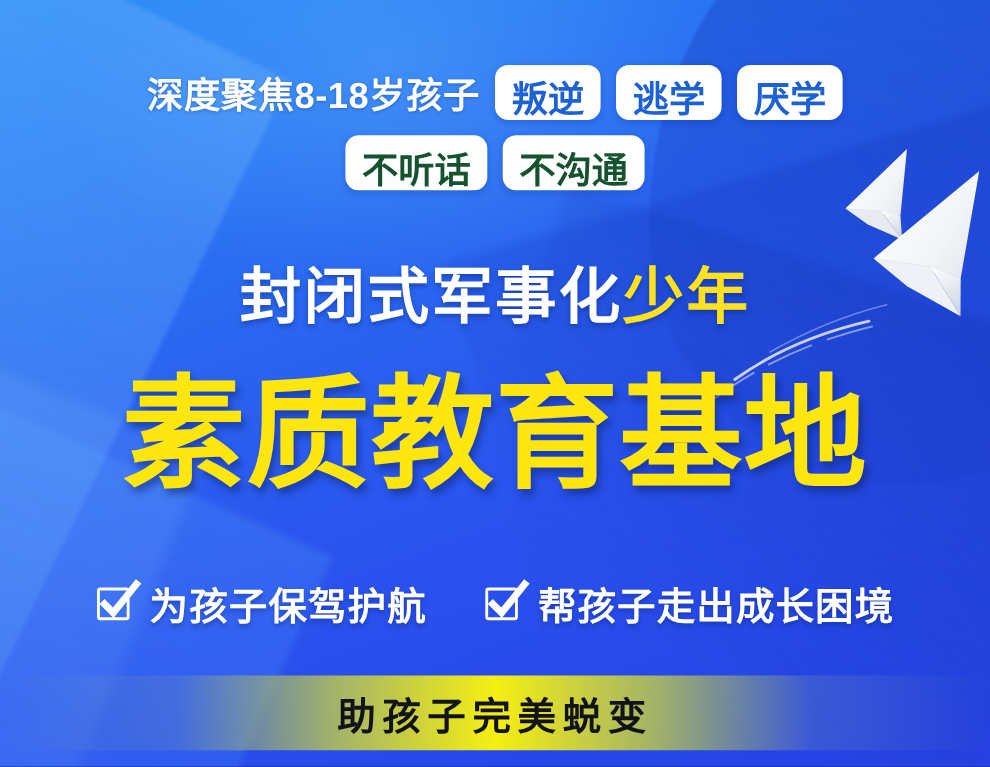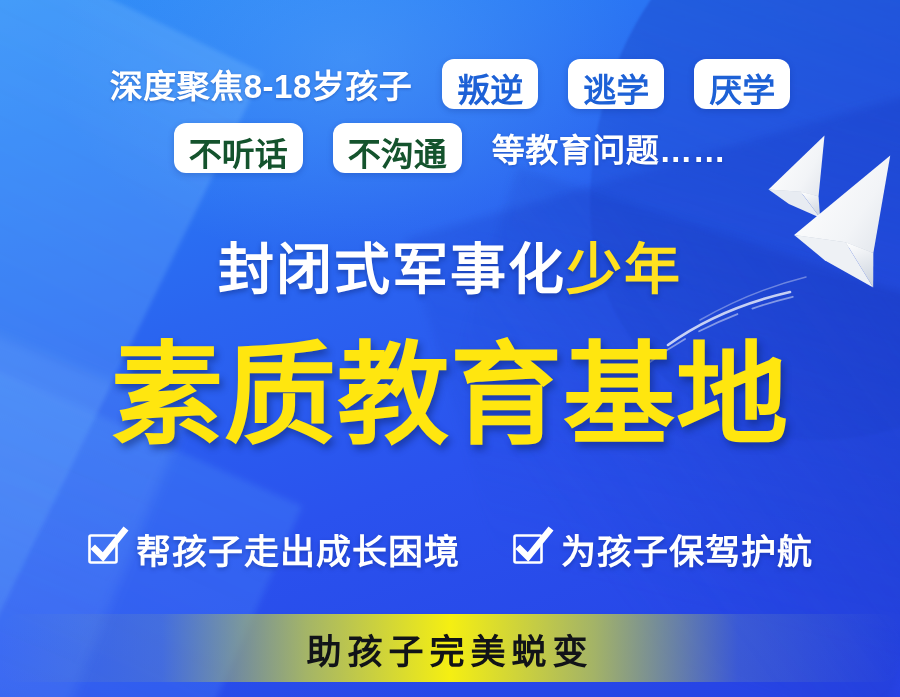--- a/index.html
+++ b/index.html
@@ -84,21 +84,21 @@
   
   .planes { position: absolute; left: 0; top: 0; width: 900px; height: 697px; pointer-events: none; }
 
   
   .tagline {
     position: absolute;
     left: 0; right: 0;
     display: flex;
     align-items: center;
     justify-content: center;
-    gap: 30px;
+    gap: 14px;
   }
   .tagline.row1 { top: 58px; height: 52px; }
   .tagline.row2 { top: 122px; height: 52px; }
 
   .lead-text {
     font-size: 33px;
     font-weight: 700;
     color: #ffffff;
     letter-spacing: .5px;
     white-space: nowrap;
@@ -269,50 +269,49 @@
   <div class="tagline row1">
     <span class="lead-text">深度聚焦8-18岁孩子</span>
     <span class="tag blue">叛逆</span>
     <span class="tag blue">逃学</span>
     <span class="tag blue">厌学</span>
   </div>
 
   <div class="tagline row2">
     <span class="tag navy">不听话</span>
     <span class="tag navy">不沟通</span>
-    <span class="trail-text">等教育问题……</span>
   </div>
 
   <div class="headline1">
     <span class="w">封闭式军事化</span><span class="y">少年</span>
   </div>
 
   <div class="headline2">素质教育基地</div>
 
   <div class="benefits">
+
+    <div class="benefit">
+      <span class="check-icon">
+        <svg viewBox="0 0 36 36" width="36" height="36" overflow="visible">
+          <rect x="2.5" y="5.5" width="27" height="27" rx="1.5" fill="none" stroke="#ffffff" stroke-width="2.6"></rect>
+          <path d="M8,19 L16,27 L37,1" fill="none" stroke="#ffffff" stroke-width="6.4" stroke-linecap="square" stroke-linejoin="miter"></path>
+        </svg>
+      </span>
+      <span class="benefit-text">为孩子保驾护航</span>
+    </div>
 
     <div class="benefit">
       <span class="check-icon">
         <svg viewBox="0 0 36 36" width="36" height="36" overflow="visible">
           <rect x="2.5" y="5.5" width="27" height="27" rx="1.5" fill="none" stroke="#ffffff" stroke-width="2.6"></rect>
           <path d="M8,19 L16,27 L37,1" fill="none" stroke="#ffffff" stroke-width="6.4" stroke-linecap="square" stroke-linejoin="miter"></path>
         </svg>
       </span>
       <span class="benefit-text">帮孩子走出成长困境</span>
     </div>
 
-    <div class="benefit">
-      <span class="check-icon">
-        <svg viewBox="0 0 36 36" width="36" height="36" overflow="visible">
-          <rect x="2.5" y="5.5" width="27" height="27" rx="1.5" fill="none" stroke="#ffffff" stroke-width="2.6"></rect>
-          <path d="M8,19 L16,27 L37,1" fill="none" stroke="#ffffff" stroke-width="6.4" stroke-linecap="square" stroke-linejoin="miter"></path>
-        </svg>
-      </span>
-      <span class="benefit-text">为孩子保驾护航</span>
-    </div>
-
   </div>
 
   <div class="ribbon">
     <span class="ribbon-text">助孩子完美蜕变</span>
   </div>
 
 </div>
 
 </body></html>

